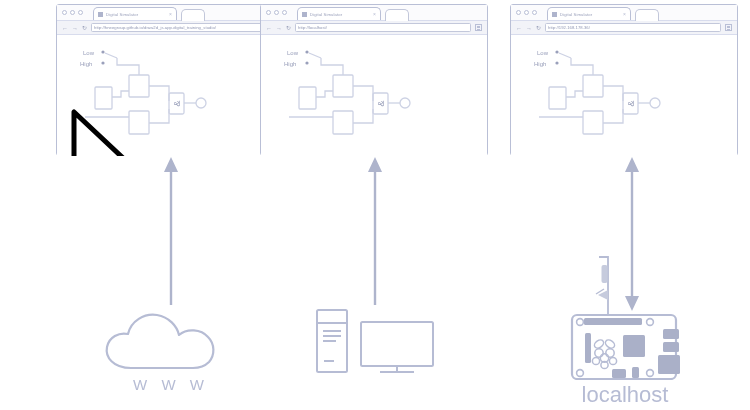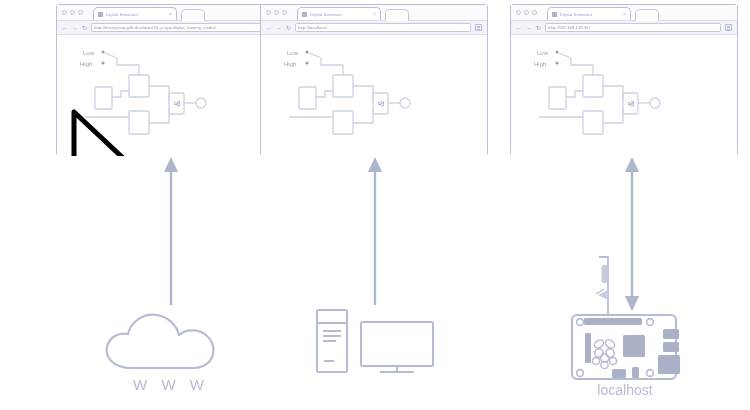--- a/index.html
+++ b/index.html
@@ -76,21 +76,21 @@
 
   
   .art{position:absolute;}
 
   
   .caption{
     position:absolute;width:250px;text-align:center;
     color:#b6bcd4;font-weight:400;
   }
   .caption-www{left:0;top:376px;font-size:15px;letter-spacing:5px;}
-  .caption-local{left:250px;top:382px;font-size:14px;}
+  .caption-local{left:250px;top:382px;font-size:22px;}
 </style>
 </head>
 <body>
 
 <div class="stage">
 
   <div class="col col-www">
 
     <div class="browser">
       <div class="chrome-top">

